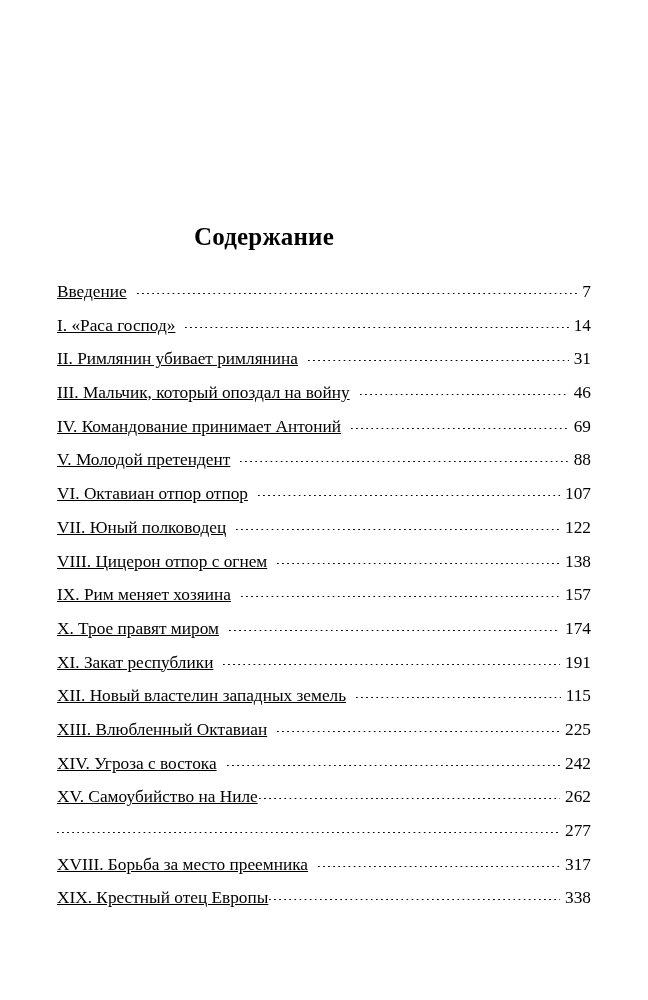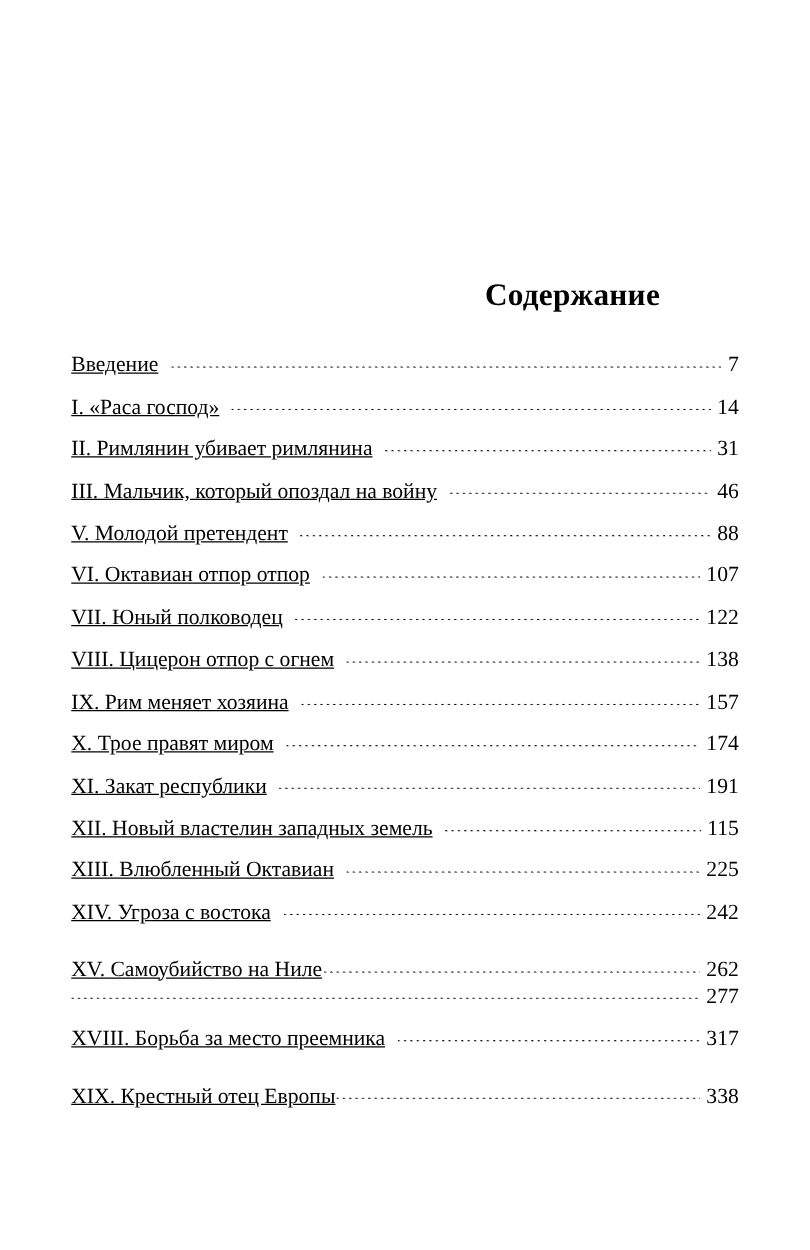--- a/index.html
+++ b/index.html
@@ -23,21 +23,21 @@
     height: 1000px;
     box-sizing: border-box;
   }
 
   
   .toc-title {
     position: absolute;
     top: 205px;
     left: 0;
     width: 528px;
-    text-align: right;
+    text-align: center;
     font-size: 25px;
     font-weight: bold;
     letter-spacing: 0.2px;
     line-height: 30px;
   }
 
   
   .toc-list {
     position: absolute;
     top: 281px;
@@ -97,21 +97,20 @@
     font-size: 17.3px;
   }
 
   
   .toc-entry.gap-before .entry-label {
     padding-right: 10px;
   }
   
   .toc-entry.tight .entry-label {
     padding-right: 1px;
-    margin-top: 12px;
   }
 </style>
 </head>
 <body style="background: rgb(255, 255, 255); color: rgb(0, 0, 0);">
 
 <div class="page">
 
   <h1 class="toc-title">Содержание</h1>
 
   <ul class="toc-list">
@@ -129,20 +128,25 @@
         <span class="entry-label">II. Римлянин убивает римлянина</span>
         <span class="leader"></span>
         <span class="entry-page">31</span>
       </li>
       <li class="toc-entry gap-before">
         <span class="entry-label">III. Мальчик, который опоздал на войну</span>
         <span class="leader"></span>
         <span class="entry-page">46</span>
       </li>
       <li class="toc-entry gap-before">
+        <span class="entry-label">IV. Командование принимает Антоний</span>
+        <span class="leader"></span>
+        <span class="entry-page">69</span>
+      </li>
+      <li class="toc-entry gap-before">
         <span class="entry-label">V. Молодой претендент</span>
         <span class="leader"></span>
         <span class="entry-page">88</span>
       </li>
       <li class="toc-entry gap-before">
         <span class="entry-label">VI. Октавиан отпор отпор</span>
         <span class="leader"></span>
         <span class="entry-page">107</span>
       </li>
       <li class="toc-entry gap-before">

